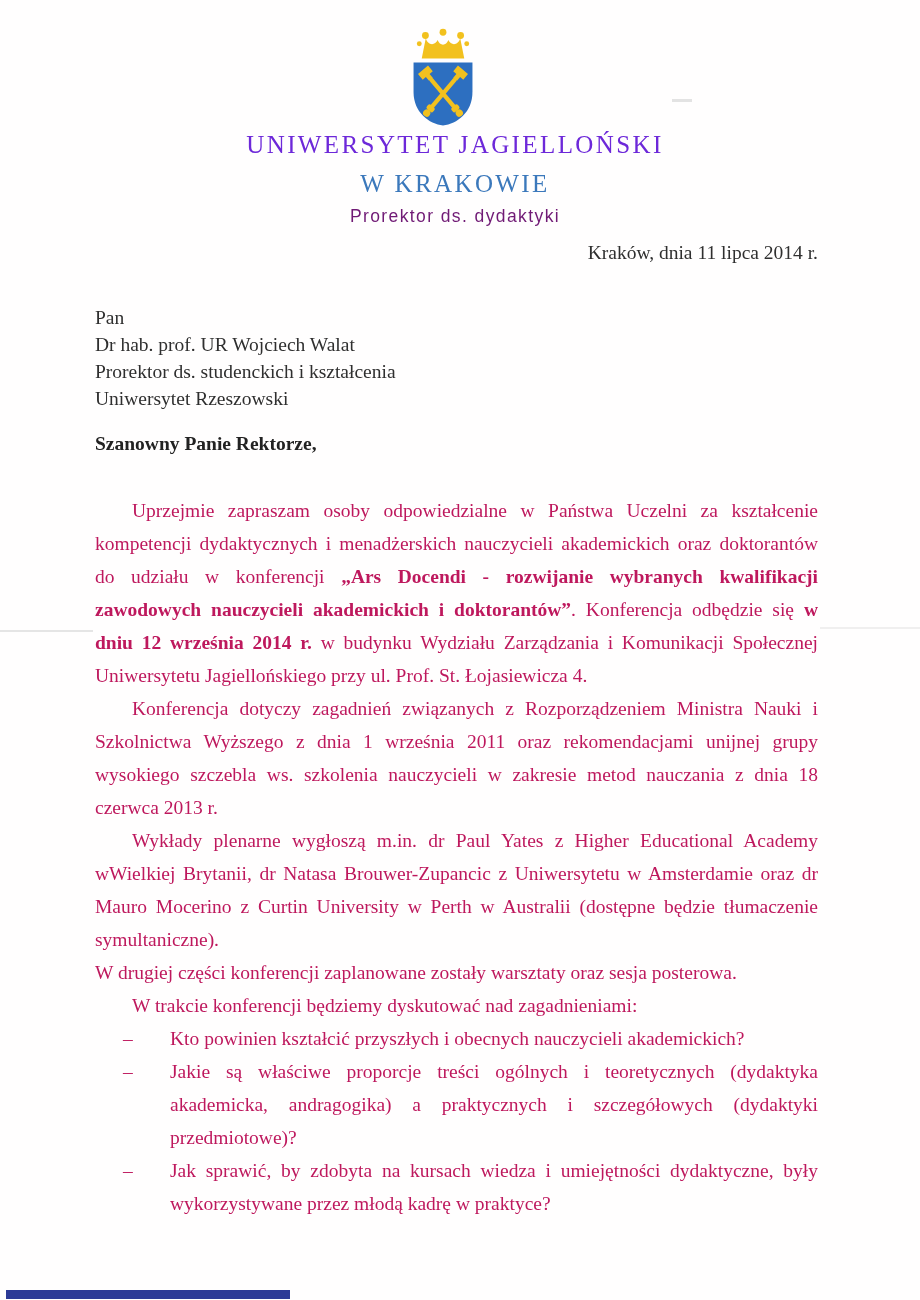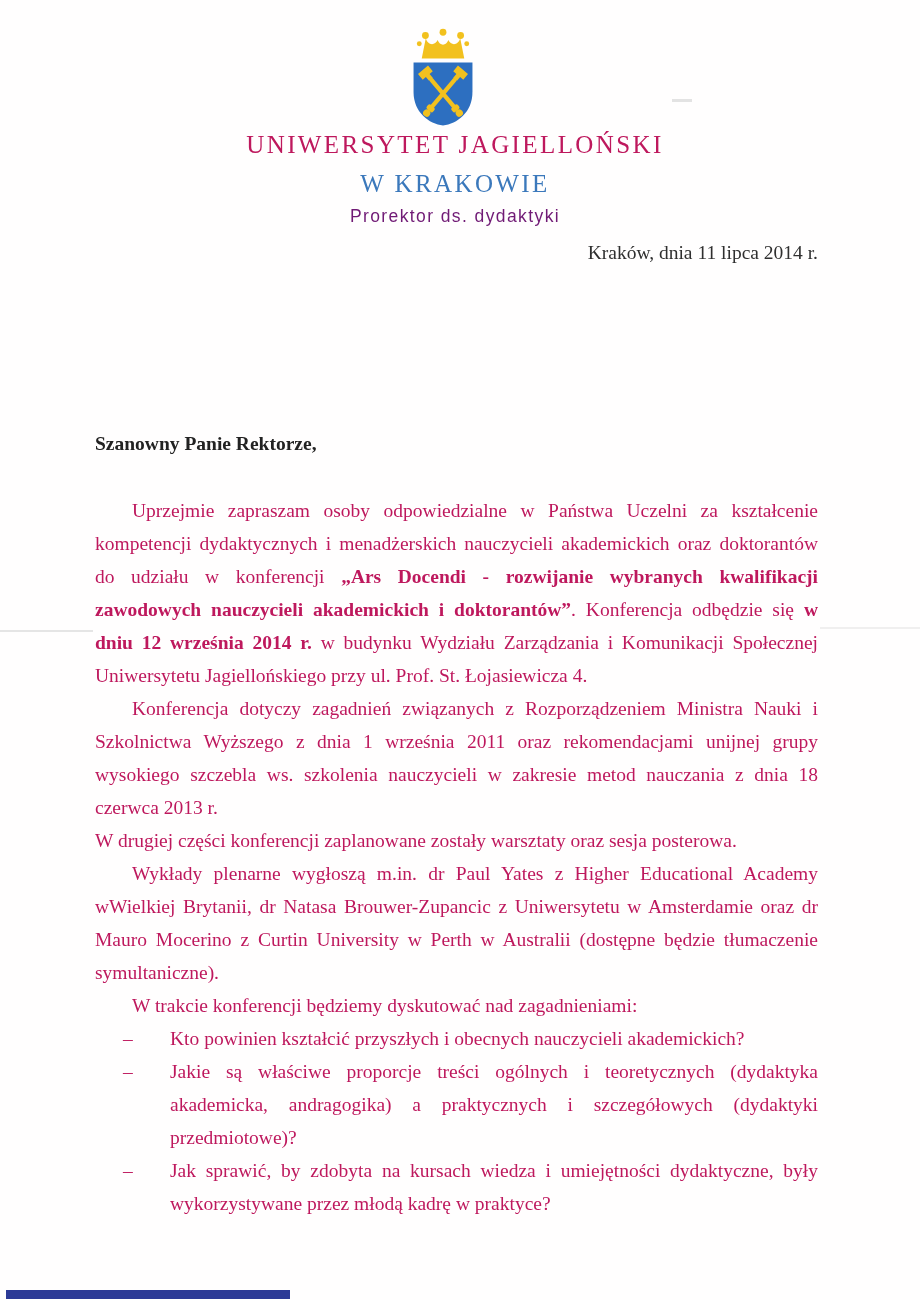--- a/index.html
+++ b/index.html
@@ -97,35 +97,41 @@
         <g transform="translate(50,90) rotate(-40)">
           <rect x="-2.6" y="-24" width="5.2" height="48" rx="2"></rect>
           <path d="M-8,-38 h16 v9 h-5 v6 h-6 v-6 h-5 z"></path>
           <rect x="-5" y="20" width="10" height="7" rx="2.5"></rect>
           <circle cx="0" cy="31" r="4.4"></circle>
         </g>
       </g>
     </svg>
   </div>
 
-  <div class="uni-line uni-line1" style="color: #be185d; text-align: center;">UNIWERSYTET JAGIELLOŃSKI</div>
+  <div class="uni-line uni-line1" style="color: #6d28d9; text-align: center;">UNIWERSYTET JAGIELLOŃSKI</div>
   <div class="uni-line uni-line2" style="color: rgb(59, 120, 187);">W KRAKOWIE</div>
   <div class="office-line" style="color: #701a75;">Prorektor ds. dydaktyki</div>
 
   <div class="date-line">Kraków, dnia 11 lipca 2014 r.</div>
 
+  <div class="recipient">
+      <div>Pan</div>
+      <div>Dr hab. prof. UR Wojciech Walat</div>
+      <div>Prorektor ds. studenckich i kształcenia</div>
+      <div>Uniwersytet Rzeszowski</div>
+    </div>
 
   <div class="salutation">Szanowny Panie Rektorze,</div>
 
   <div class="body-text">
     <div>
         <p class="para indent"><span>Uprzejmie zapraszam osoby odpowiedzialne w Państwa Uczelni za kształcenie kompetencji dydaktycznych i menadżerskich nauczycieli akademickich oraz doktorantów do udziału w konferencji </span><span class="bold">„Ars Docendi - rozwijanie wybranych kwalifikacji zawodowych nauczycieli akademickich i doktorantów”</span><span>. Konferencja odbędzie się </span><span class="bold">w dniu 12 września 2014 r.</span><span> w budynku Wydziału Zarządzania i Komunikacji Społecznej Uniwersytetu Jagiellońskiego przy ul. Prof. St. Łojasiewicza 4.</span></p>
         <p class="para indent"><span>Konferencja dotyczy zagadnień związanych z Rozporządzeniem Ministra Nauki i Szkolnictwa Wyższego z dnia 1 września 2011 oraz rekomendacjami unijnej grupy wysokiego szczebla ws. szkolenia nauczycieli w zakresie metod nauczania z dnia 18 czerwca 2013 r.</span></p>
+        <p class="para indent"><span>Wykłady plenarne wygłoszą m.in. dr Paul Yates z Higher Educational Academy wWielkiej Brytanii, dr Natasa Brouwer-Zupancic z Uniwersytetu w Amsterdamie oraz dr Mauro Mocerino z Curtin University w Perth w Australii (dostępne będzie tłumaczenie symultaniczne).</span></p>
         <p class="para"><span>W drugiej części konferencji zaplanowane zostały warsztaty oraz sesja posterowa.</span></p>
-        <p class="para indent"><span>Wykłady plenarne wygłoszą m.in. dr Paul Yates z Higher Educational Academy wWielkiej Brytanii, dr Natasa Brouwer-Zupancic z Uniwersytetu w Amsterdamie oraz dr Mauro Mocerino z Curtin University w Perth w Australii (dostępne będzie tłumaczenie symultaniczne).</span></p>
         <p class="para indent"><span>W trakcie konferencji będziemy dyskutować nad zagadnieniami:</span></p>
       </div>
     <ul class="bullet-list">
         <li class="bullet-item"><span class="bullet-dash">–</span><span>Kto powinien kształcić przyszłych i obecnych nauczycieli akademickich?</span></li>
         <li class="bullet-item"><span class="bullet-dash">–</span><span>Jakie są właściwe proporcje treści ogólnych i teoretycznych (dydaktyka akademicka, andragogika) a praktycznych i szczegółowych (dydaktyki przedmiotowe)?</span></li>
         <li class="bullet-item"><span class="bullet-dash">–</span><span>Jak sprawić, by zdobyta na kursach wiedza i umiejętności dydaktyczne, były wykorzystywane przez młodą kadrę w praktyce?</span></li>
       </ul>
   </div>
 
   <div class="artifact line-left"></div>

